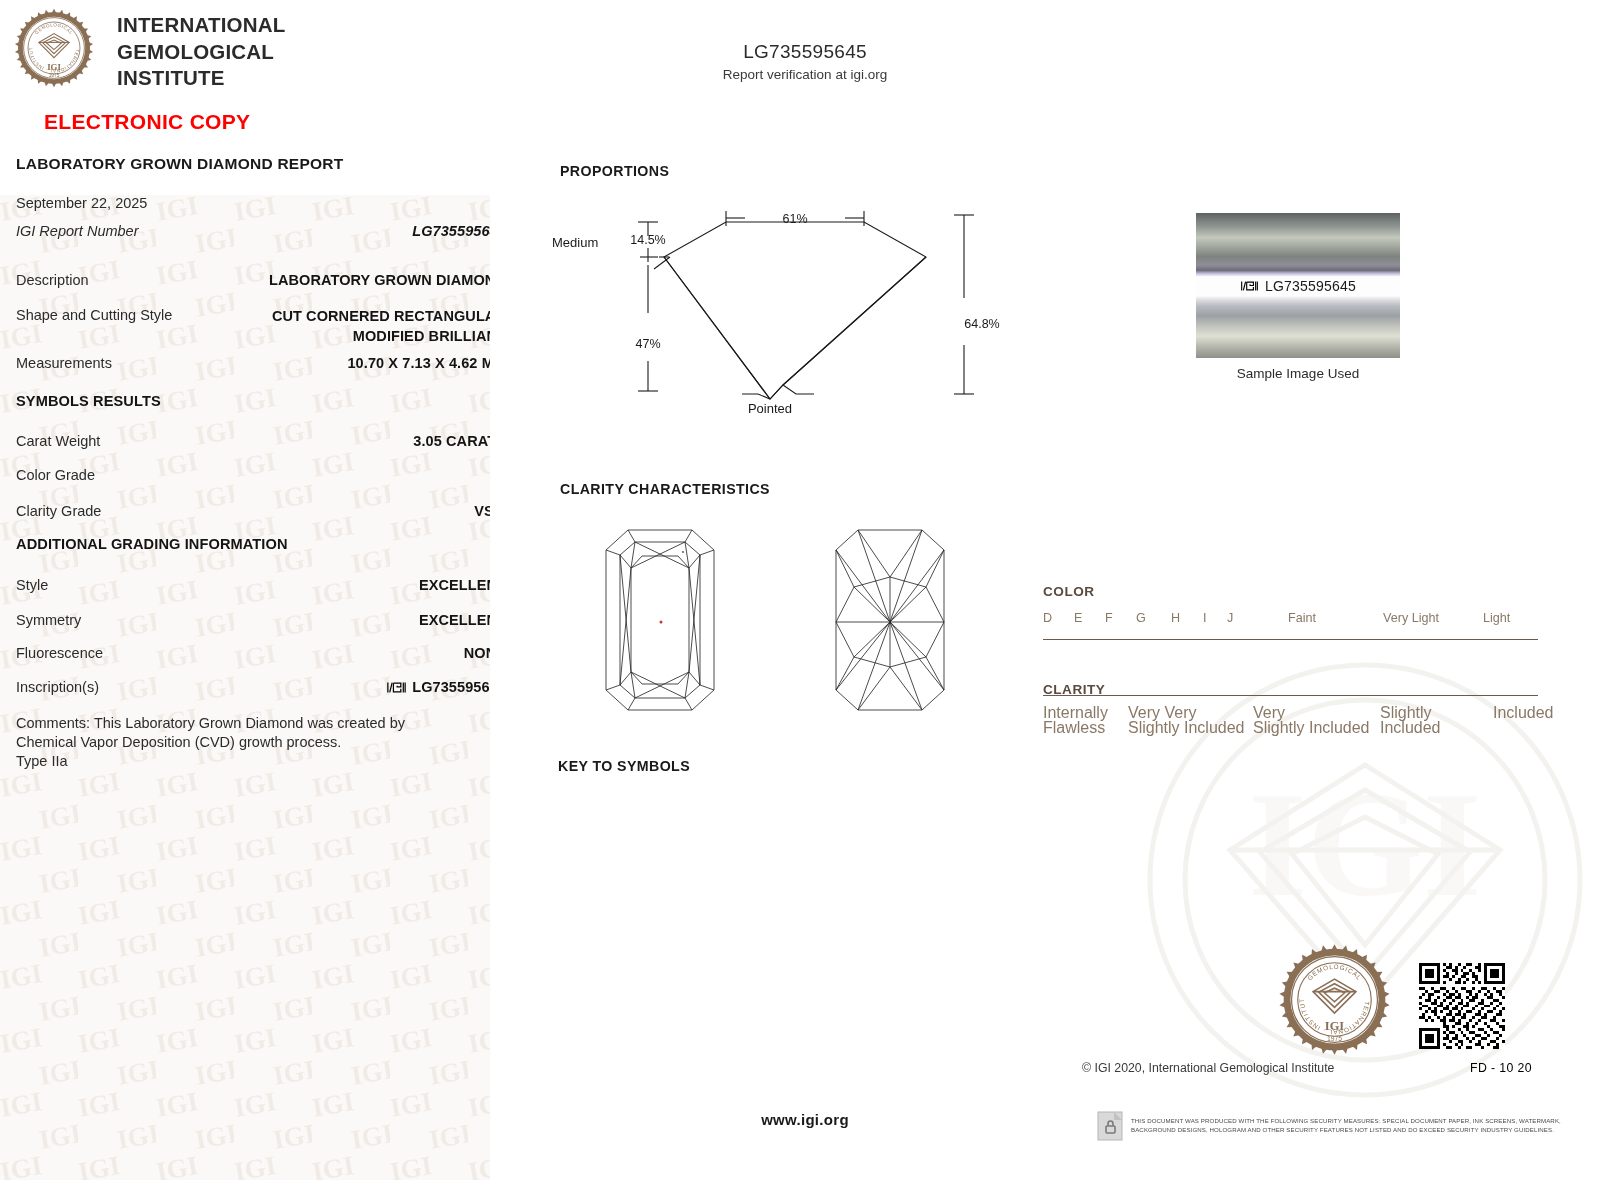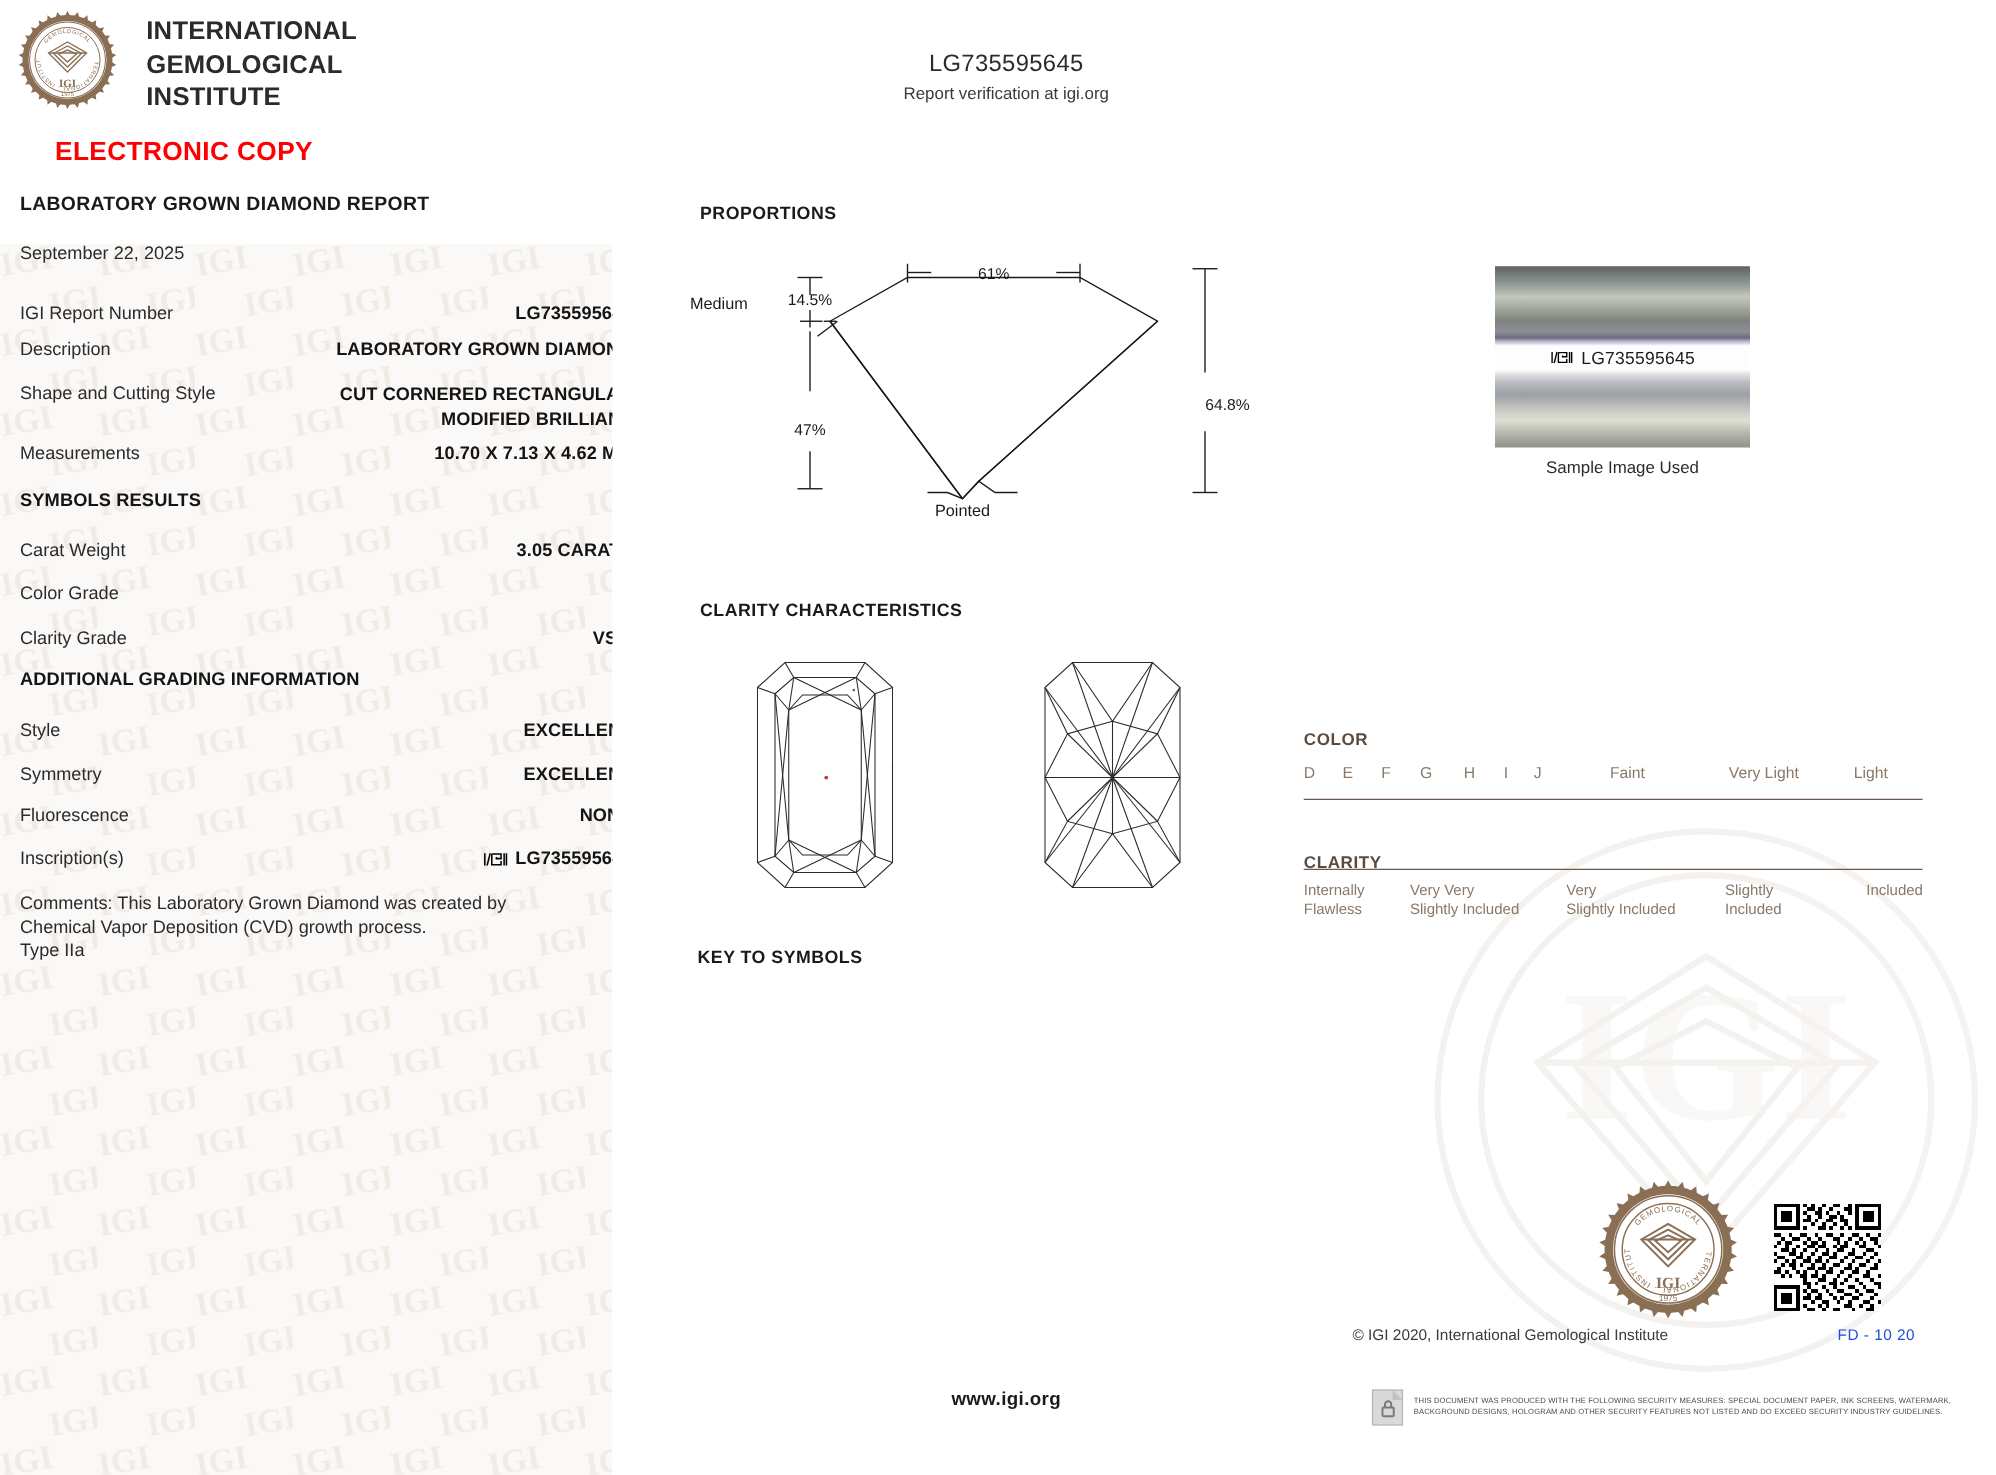--- a/index.html
+++ b/index.html
@@ -115,41 +115,41 @@
   }
   .scale-row{position:relative;height:30px;margin-top:12px;}
   .scale-row span{
     position:absolute;top:0;font-size:12.6px;color:#8a7866;white-space:nowrap;
   }
   .scale-rule{
     height:1px;background:#6b5a4b;width:495px;margin-top:-2px;
   }
   .scale-sub{position:relative;height:34px;margin-top:9px;}
   .scale-sub span{
-    position:absolute;top:0;font-size:12px;line-height:15px;
+    position:absolute;top:0;font-size:16px;line-height:15px;
     color:#8a7866;white-space:nowrap;
   }
   .sup{font-size:8.6px;vertical-align:super;letter-spacing:.5px;}
 
   
   .wm-right{
     position:absolute;left:1130px;top:645px;
     width:470px;height:470px;opacity:.085;pointer-events:none;
   }
 
   
   .foot-seal{position:absolute;left:1278px;top:943px;width:113px;height:113px;}
   .qr{position:absolute;left:1419px;top:963px;width:86px;height:86px;}
   .copyright{
     position:absolute;left:1082px;top:1061px;width:380px;
     font-size:12.3px;color:#3a3a3a;
   }
   .fd-code{
     position:absolute;left:1470px;top:1061px;
-    font-size:12.3px;color:#1d4ed8;letter-spacing:.4px;
+    font-size:12.3px;color:#000000;letter-spacing:.4px;
   }
   .website{
     position:absolute;left:640px;top:1111px;width:330px;text-align:center;
     font-size:15px;font-weight:bold;color:#1a1a1a;letter-spacing:.3px;
   }
   .security{
     position:absolute;left:1097px;top:1108px;width:465px;height:36px;
     display:flex;align-items:center;gap:8px;
   }
   .sec-icon{
@@ -256,21 +256,21 @@
           </g>
         </pattern>
       </defs>
       <rect width="490" height="985" fill="url(#igiwm)"></rect>
     </svg>
 
     <div class="rows">
       <div class="row" style="top:0;height:34px;">
         <span class="lbl">September 22, 2025</span>
       </div>
-      <div class="row" style="position:absolute;top:48px;width:490px;">
+      <div class="row" style="position:absolute;top:28px;width:490px;font-style:italic;">
         <span class="lbl">IGI Report Number</span>
         <span class="val">LG735595645</span>
       </div>
       <div class="row" style="position:absolute;top:77px;width:490px;">
         <span class="lbl">Description</span>
         <span class="val">LABORATORY GROWN DIAMOND</span>
       </div>
       <div class="row" style="position:absolute;top:112px;width:490px;height:44px;">
         <span class="lbl">Shape and Cutting Style</span>
         <span class="val" style="white-space:pre-line;line-height:19.5px;">CUT CORNERED RECTANGULAR

